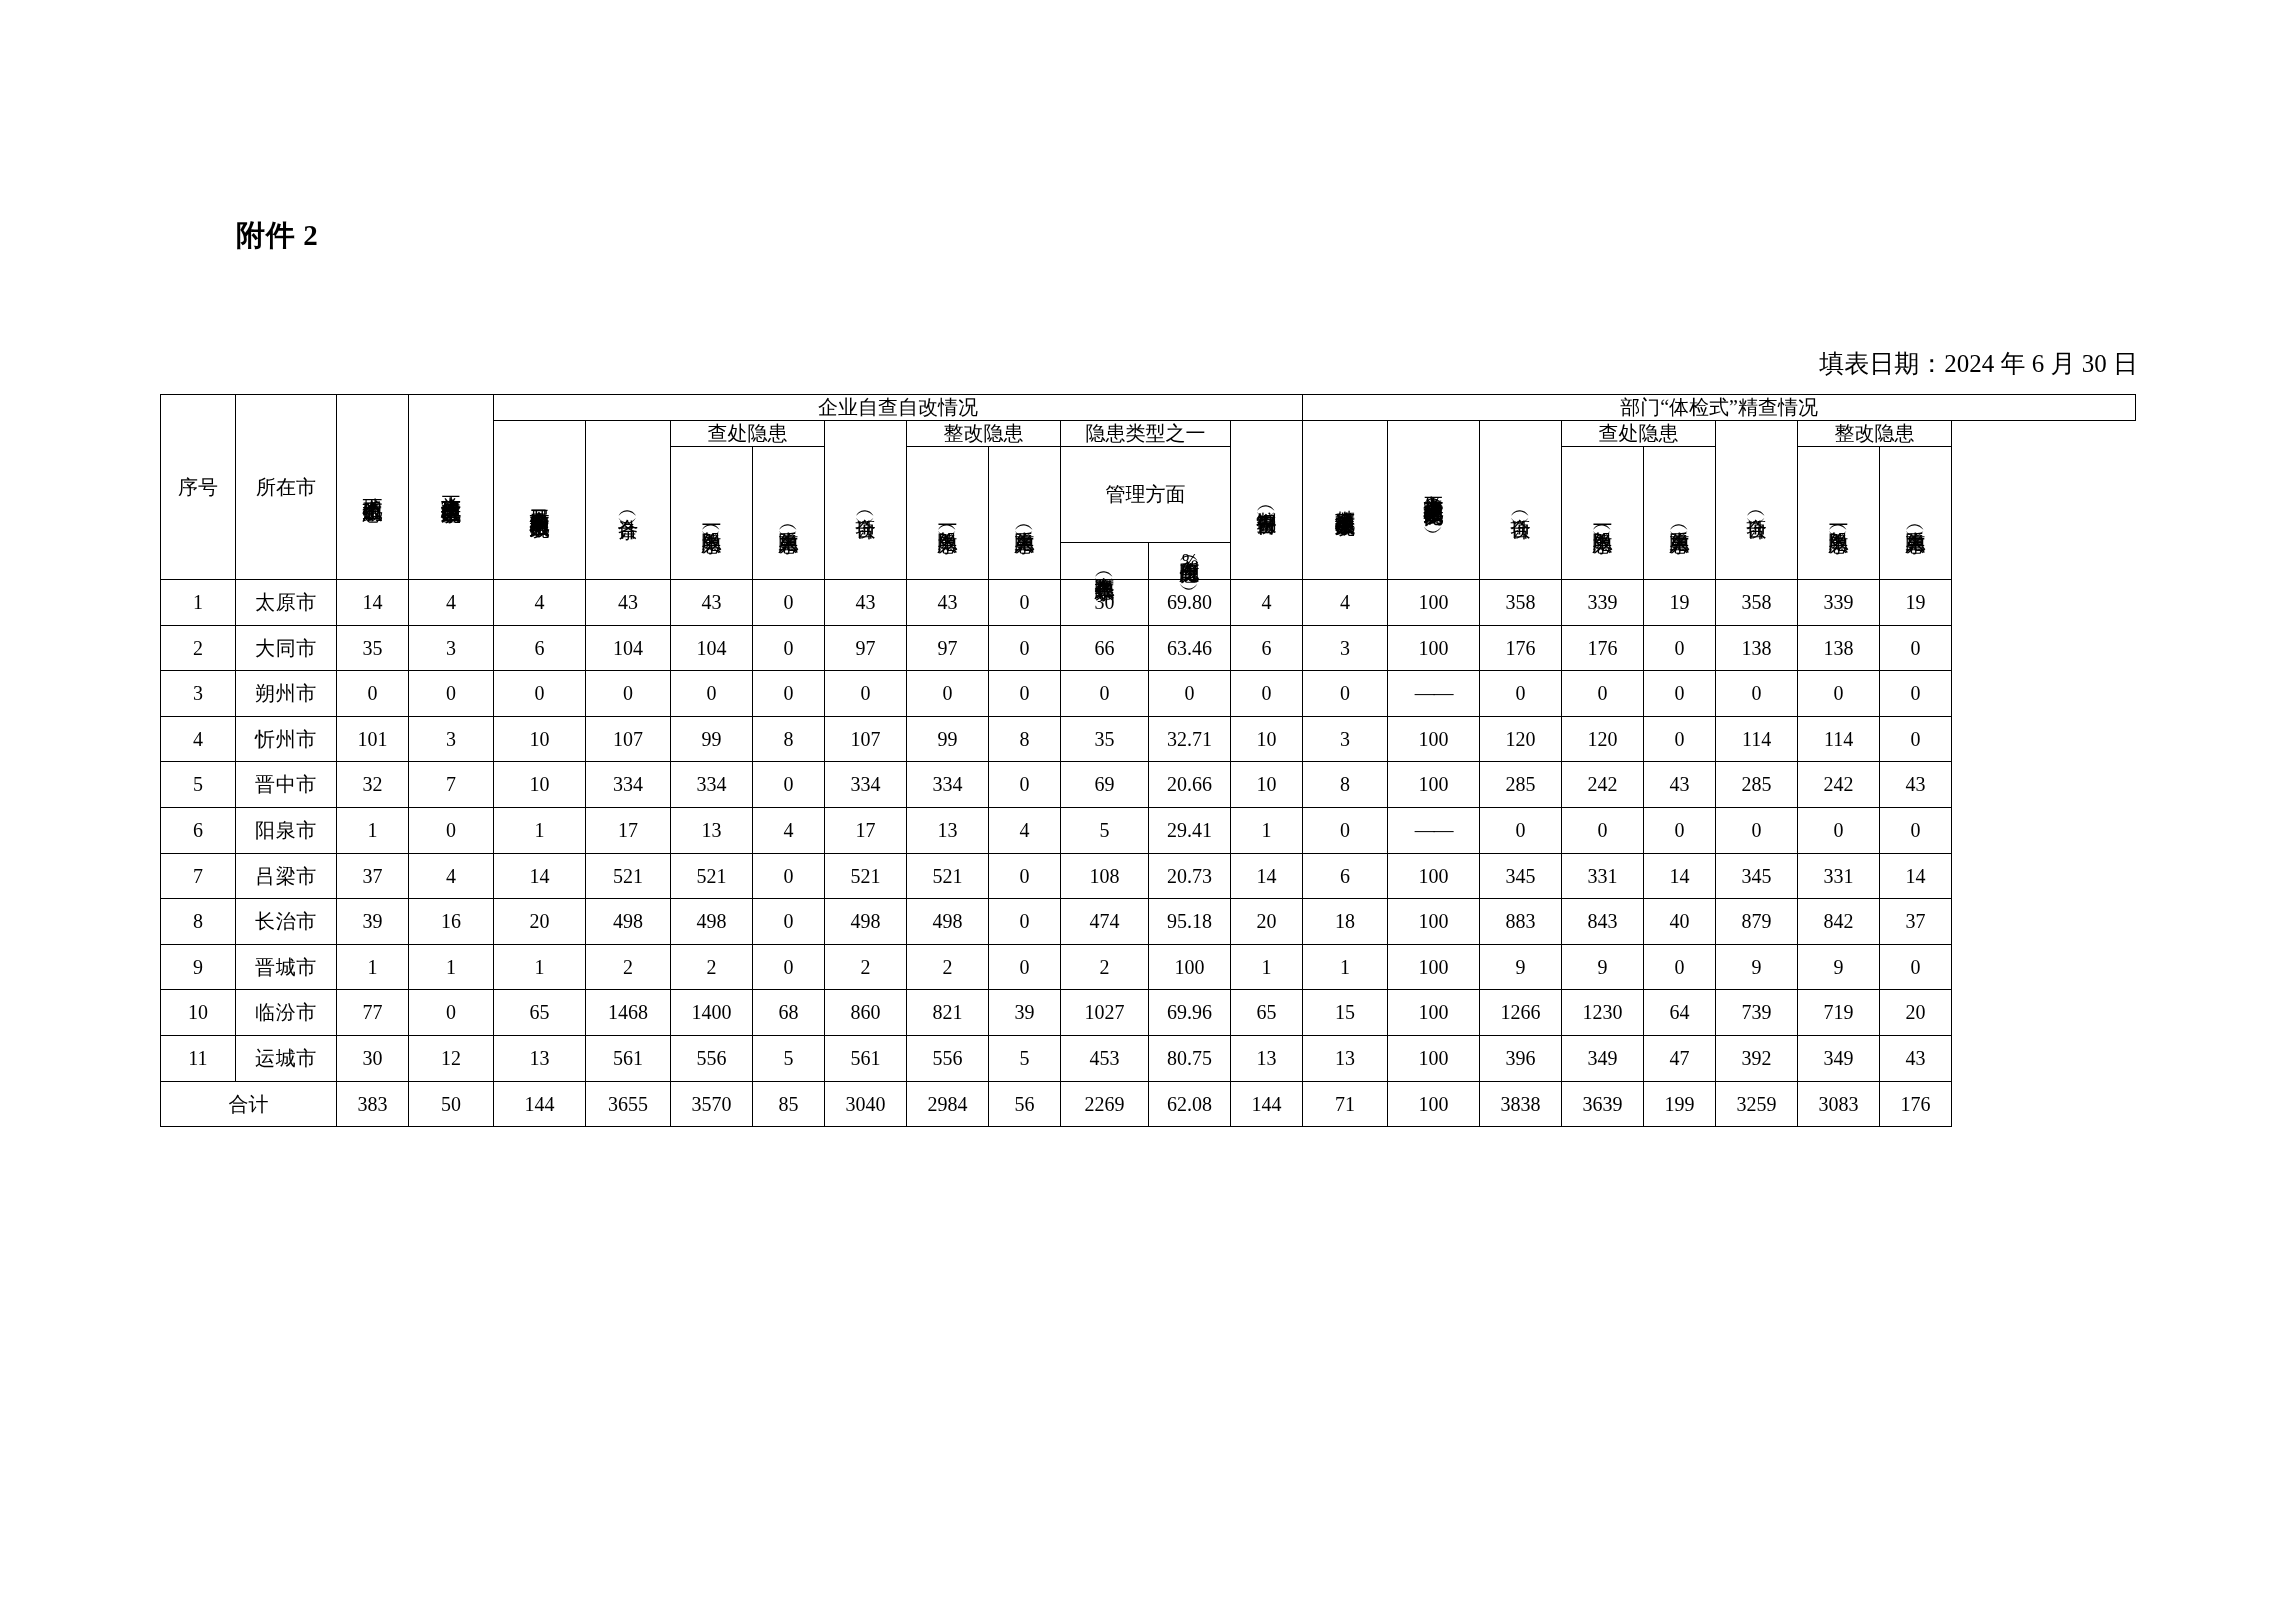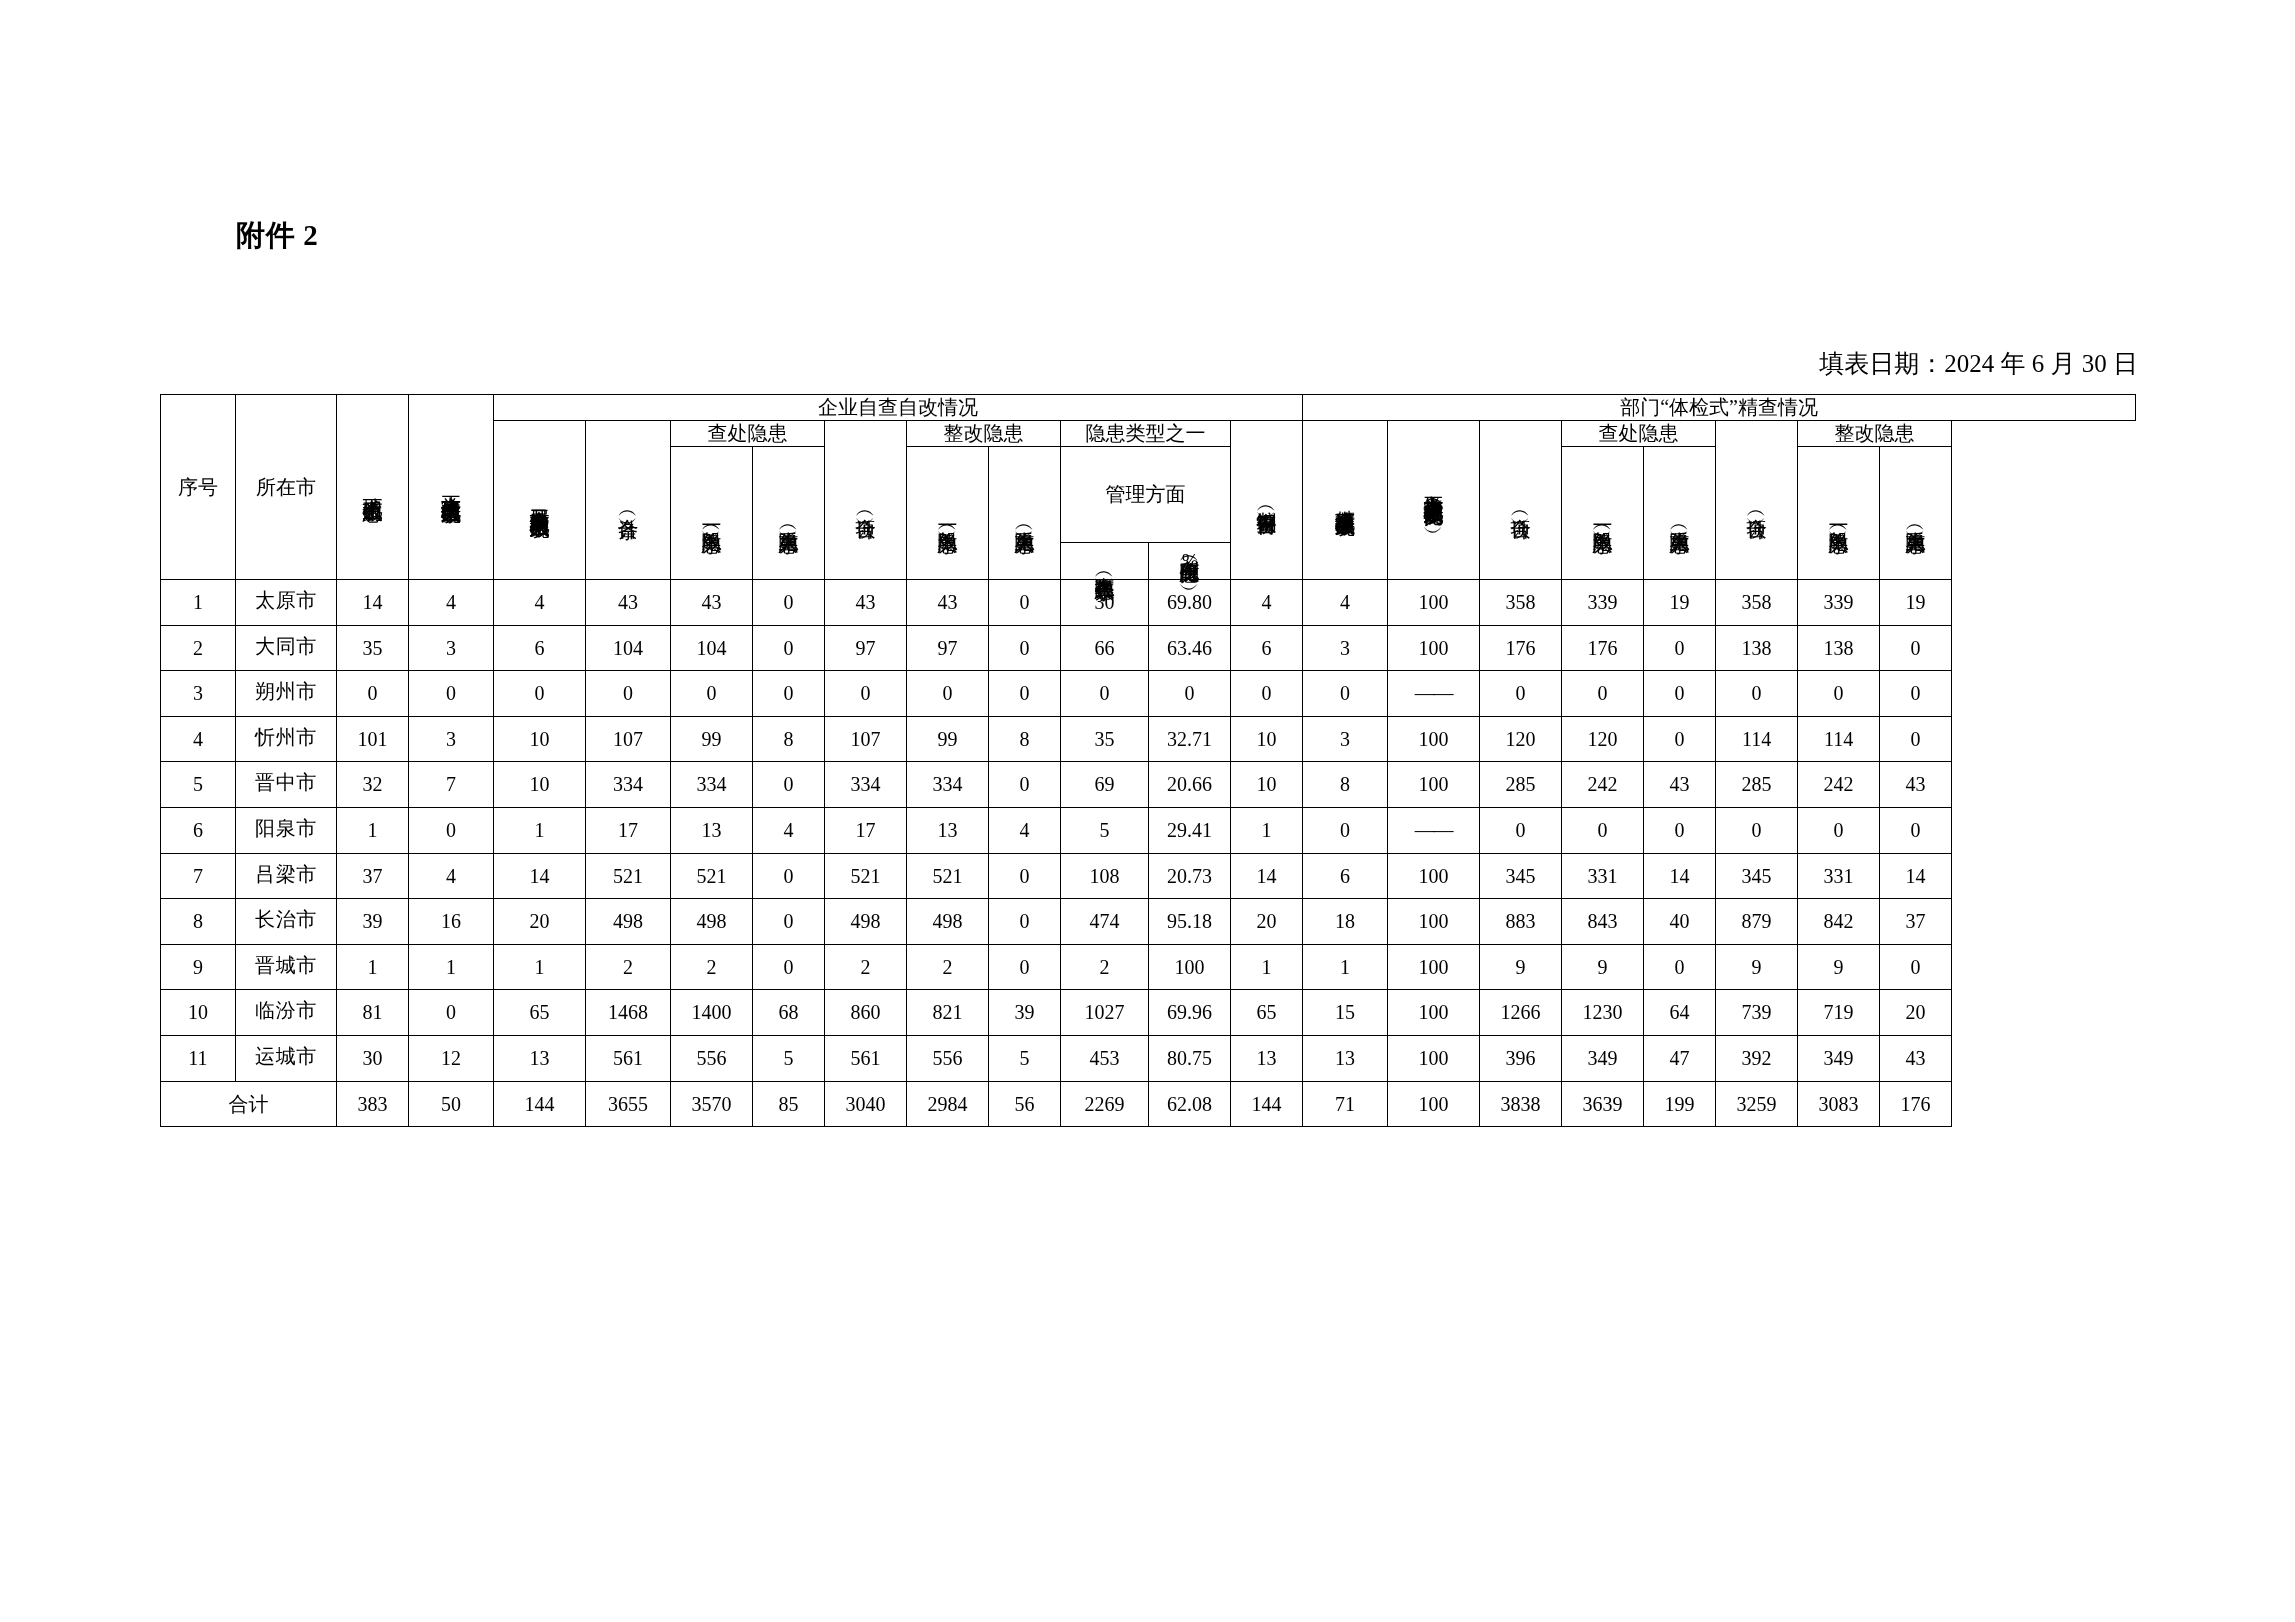--- a/index.html
+++ b/index.html
@@ -85,21 +85,20 @@
   .hdr-group {
     font-size: 21.6px;
   }
   .data-cell {
     font-size: 21.6px;
     height: 42px;
   }
   .city-cell {
     font-size: 21.6px;
     letter-spacing: 0.7px;
-    font-family: Liberation Mono, monospace;
   }
   .total-row td {
     font-size: 21.6px;
     margin-left: 36px;
   }
   .page-num {
     position: absolute;
     left: 0;
     top: 1413px;
     width: 2295px;
@@ -402,21 +401,21 @@
           <td class="data-cell">9</td>
           <td class="data-cell">9</td>
           <td class="data-cell">0</td>
           <td class="data-cell">9</td>
           <td class="data-cell">9</td>
           <td class="data-cell">0</td>
         </tr>
         <tr>
           <td class="data-cell">10</td>
           <td class="city-cell">临汾市</td>
-          <td class="data-cell">81</td>
+          <td class="data-cell">77</td>
           <td class="data-cell">0</td>
           <td class="data-cell">65</td>
           <td class="data-cell">1468</td>
           <td class="data-cell">1400</td>
           <td class="data-cell">68</td>
           <td class="data-cell">860</td>
           <td class="data-cell">821</td>
           <td class="data-cell">39</td>
           <td class="data-cell">1027</td>
           <td class="data-cell">69.96</td>

